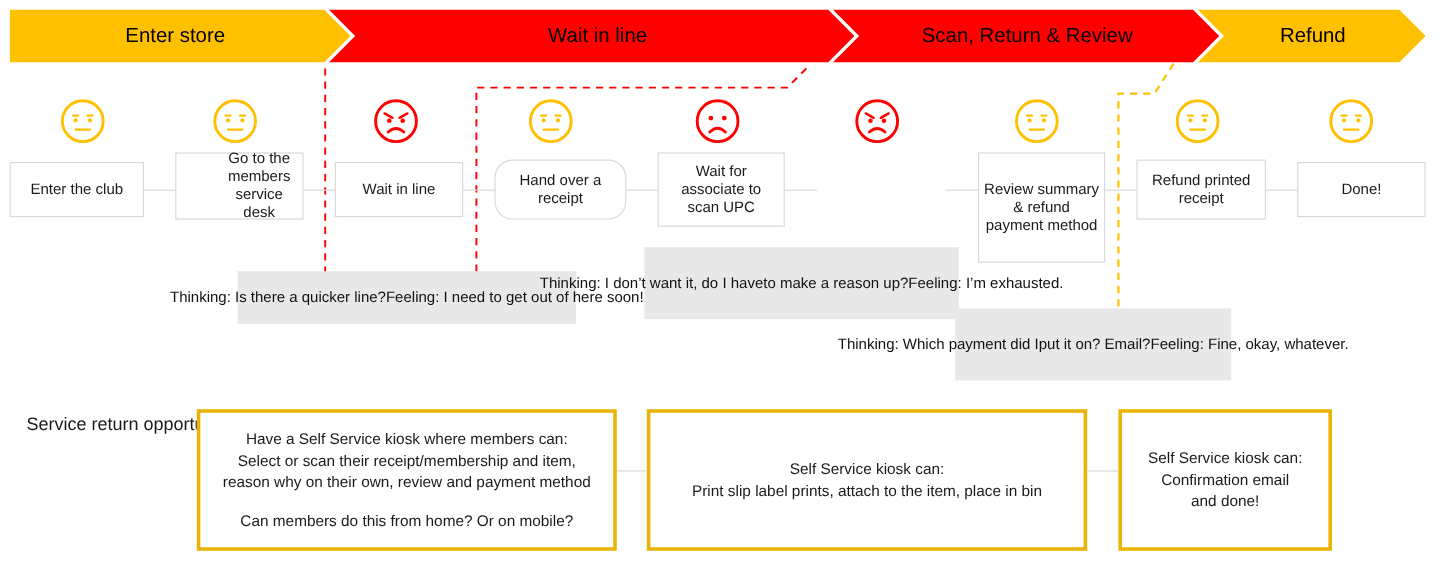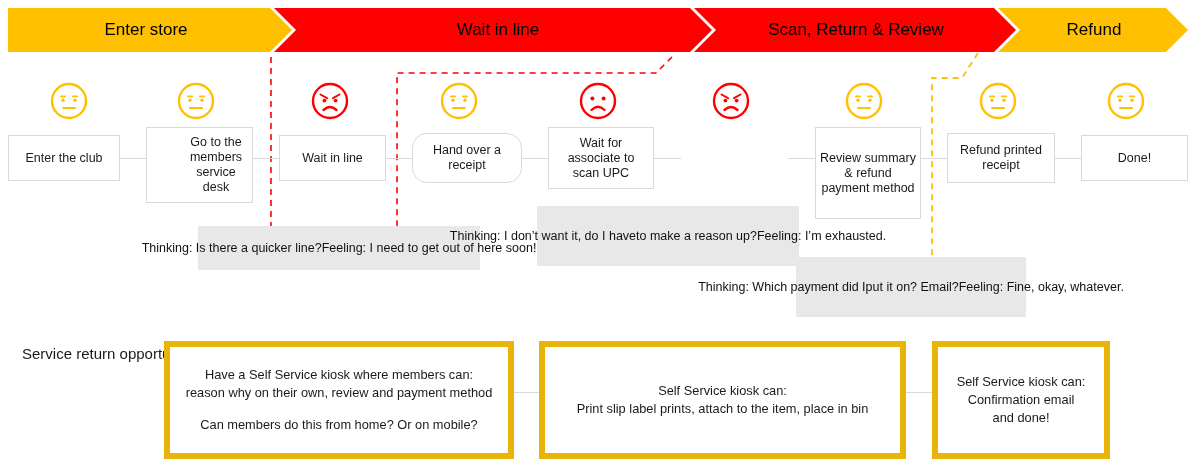--- a/index.html
+++ b/index.html
@@ -104,21 +104,21 @@
     left: 22px;
     top: 305px;
     font-size: 15px;
     color: #1a1a1a;
     white-space: nowrap;
     margin-top: 40px;
   }
   .opp-box {
     position: absolute;
     box-sizing: border-box;
-    border: 6px solid #eab308;
+    border: 3px solid #eab308;
     background: #ffffff;
     text-align: center;
     font-size: 12.8px;
     line-height: 18px;
     color: #1a1a1a;
     display: flex;
     flex-direction: column;
     align-items: center;
     justify-content: center;
     padding: 4px 6px;
@@ -254,21 +254,21 @@
   <div class="step-connector" style="left:119px;width:28px;"></div>
   <div class="step-connector" style="left:252px;width:28px;"></div>
   <div class="step-connector" style="left:385px;width:28px;"></div>
   <div class="step-connector" style="left:521px;width:28px;"></div>
   <div class="step-connector" style="left:653px;width:28px;"></div>
   <div class="step-connector" style="left:788px;width:28px;"></div>
   <div class="step-connector" style="left:920px;width:28px;"></div>
   <div class="step-connector" style="left:1054px;width:28px;"></div>
 
   <div class="step-box" style="left:8px;top:135px;width:112px;height:46px;">Enter the club</div>
-  <div class="step-box" style="left:146px;top:127px;width:107px;height:76px;padding-left:37px;">Go to the members service desk</div>
+  <div class="step-box" style="left:146px;top:127px;width:107px;height:56px;padding-left:37px;">Go to the members service desk</div>
   <div class="step-box" style="left:279px;top:135px;width:107px;height:46px;">Wait in line</div>
   <div class="step-box" style="left:412px;top:133px;width:110px;height:50px;border-radius:15px;">Hand over a receipt</div>
   <div class="step-box" style="left:548px;top:127px;width:106px;height:62px;">Wait for associate to scan UPC</div>
   <div class="step-box" style="left:815px;top:127px;width:106px;height:92px;">Review summary &amp; refund payment method</div>
   <div class="step-box" style="left:947px;top:133px;width:108px;height:50px;">Refund printed receipt</div>
   <div class="step-box" style="left:1081px;top:135px;width:107px;height:46px;">Done!</div>
 
   <div class="callout" style="left:198px;top:226px;width:282px;height:44px;">
     <span class="ln">Thinking: Is there a quicker line?</span>
     <span class="ln">Feeling: I need to get out of here soon!</span>
@@ -286,20 +286,21 @@
     <span class="ln">Feeling: Fine, okay, whatever.</span>
   </div>
 
   <div class="opp-title">Service return opportunity</div>
 
   <div class="opp-connector" style="left:512px;top:392px;width:28px;"></div>
   <div class="opp-connector" style="left:906px;top:392px;width:28px;"></div>
 
   <div class="opp-box" style="left:164px;top:341px;width:350px;height:118px;">
     <span class="ln">Have a Self Service kiosk where members can:</span>
+    <span class="ln">Select or scan their receipt/membership and item,</span>
     <span class="ln">reason why on their own, review and payment method</span>
     <span class="spacer"></span>
     <span class="ln">Can members do this from home? Or on mobile?</span>
   </div>
 
   <div class="opp-box" style="left:539px;top:341px;width:367px;height:118px;">
     <span class="ln">Self Service kiosk can:</span>
     <span class="ln">Print slip label prints, attach to the item, place in bin</span>
   </div>
 

